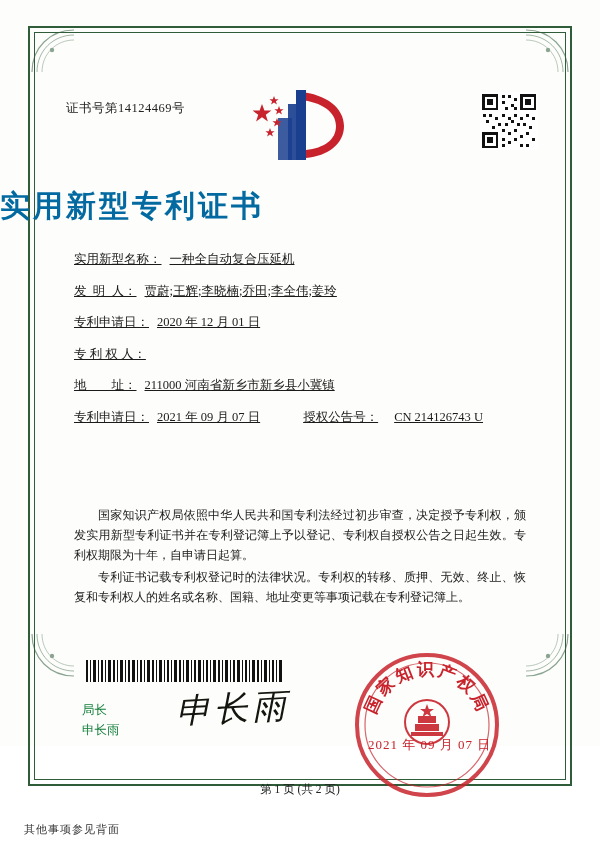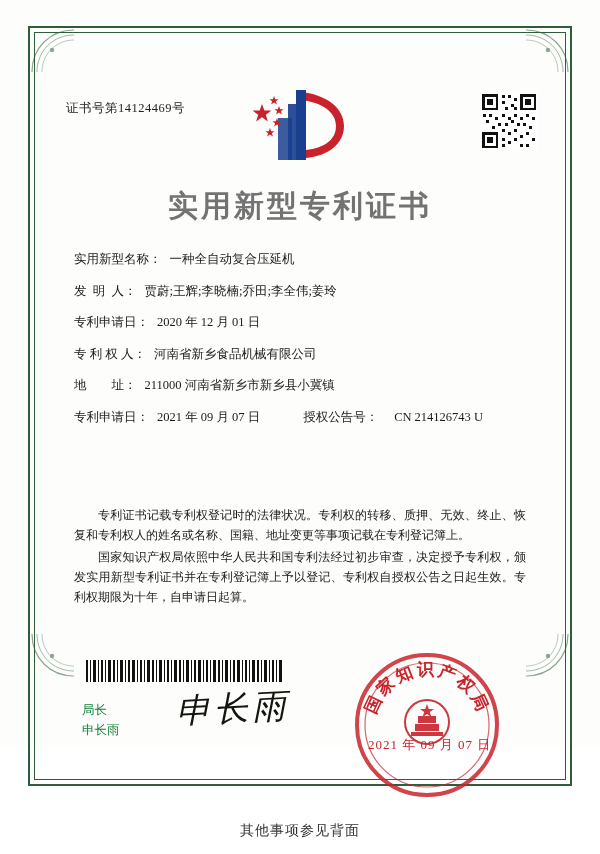--- a/index.html
+++ b/index.html
@@ -79,42 +79,43 @@
     top: 92px;
     width: 58px;
     height: 58px;
   }
 
   .title {
     position: absolute;
     left: 0;
     right: 0;
     top: 186px;
-    text-align: center;
+    text-align: left;
     font-size: 30px;
     font-weight: bold;
     letter-spacing: 3px;
-    color: #737373;
+    color: #0369a1;
     font-family: "DejaVu Serif", "Liberation Serif", serif;
   }
 
   
   .fields {
     position: absolute;
     left: 74px;
     top: 252px;
     width: 456px;
   }
   .field-row {
     display: flex;
     align-items: baseline;
     font-size: 12.5px;
     line-height: 15px;
     margin-bottom: 16.5px;
     color: #1b1b1b;
+    text-decoration: underline;
   }
   .field-label {
     white-space: pre;
     flex: 0 0 auto;
   }
   .field-value {
     margin-left: 8px;
     flex: 1 1 auto;
   }
   .field-row.dual .field-value {
@@ -200,24 +201,24 @@
     top: 782px;
     text-align: center;
     font-size: 11.5px;
     color: #222;
   }
 
   .footer-note {
     position: absolute;
     left: 0; right: 0;
     top: 822px;
-    text-align: center;
-    font-size: 14px;
+    font-size: 11px;
     color: #333;
     letter-spacing: 1px;
+    padding-left: 24px;
   }
 </style>
 </head>
 <body>
 
 <div class="page">
 
   <div class="border-outer"></div>
   <div class="border-inner"></div>
 
@@ -341,37 +342,36 @@
     <div class="field-row">
       <span class="field-label">发  明  人：</span>
       <span class="field-value">贾蔚;王辉;李晓楠;乔田;李全伟;姜玲</span>
     </div>
     <div class="field-row">
       <span class="field-label">专利申请日：</span>
       <span class="field-value">2020 年 12 月 01 日</span>
     </div>
     <div class="field-row">
       <span class="field-label">专 利 权 人：</span>
-      <span class="field-value">河南省新乡食品机械有限公司</span>
     </div>
     <div class="field-row">
       <span class="field-label">地        址：</span>
       <span class="field-value">211000 河南省新乡市新乡县小冀镇</span>
     </div>
     <div class="field-row dual">
       <span class="field-label">专利申请日：</span>
       <span class="field-value">2021 年 09 月 07 日</span>
       <span class="field-label2">授权公告号：</span>
       <span class="field-value2">CN 214126743 U</span>
     </div>
   </div>
 
   <div class="body-text">
+    <p>国家知识产权局依照中华人民共和国专利法经过初步审查，决定授予专利权，颁发实用新型专利证书并在专利登记簿上予以登记、专利权自授权公告之日起生效。专利权期限为十年，自申请日起算。</p>
     <p>专利证书记载专利权登记时的法律状况。专利权的转移、质押、无效、终止、恢复和专利权人的姓名或名称、国籍、地址变更等事项记载在专利登记簿上。</p>
-    <p>国家知识产权局依照中华人民共和国专利法经过初步审查，决定授予专利权，颁发实用新型专利证书并在专利登记簿上予以登记、专利权自授权公告之日起生效。专利权期限为十年，自申请日起算。</p>
   </div>
 
   <div class="barcode">
     <svg width="196" height="22" viewBox="0 0 196 22" shape-rendering="crispEdges">
       <g fill="#111">
         <rect x="0" y="0" width="2" height="22"></rect>
           <rect x="4" y="0" width="1" height="22"></rect>
         <rect x="7" y="0" width="3" height="22"></rect>
           <rect x="12" y="0" width="1" height="22"></rect>
         <rect x="15" y="0" width="2" height="22"></rect>
@@ -448,15 +448,16 @@
       <defs>
         <path id="sealArc" d="M 22 78 A 53 53 0 0 1 128 78"></path>
       </defs>
       <text font-family="'DejaVu Serif', serif" font-size="17" fill="#c8232c" font-weight="bold" letter-spacing="3">
         <textPath href="#sealArc" startOffset="50%" text-anchor="middle">国家知识产权局</textPath>
       </text>
     </svg>
   </div>
   <div class="seal-date">2021 年 09 月 07 日</div>
 
+  <div class="page-num">第 1 页 (共 2 页)</div>
   <div class="footer-note">其他事项参见背面</div>
 
 </div>
 
 </body></html>

